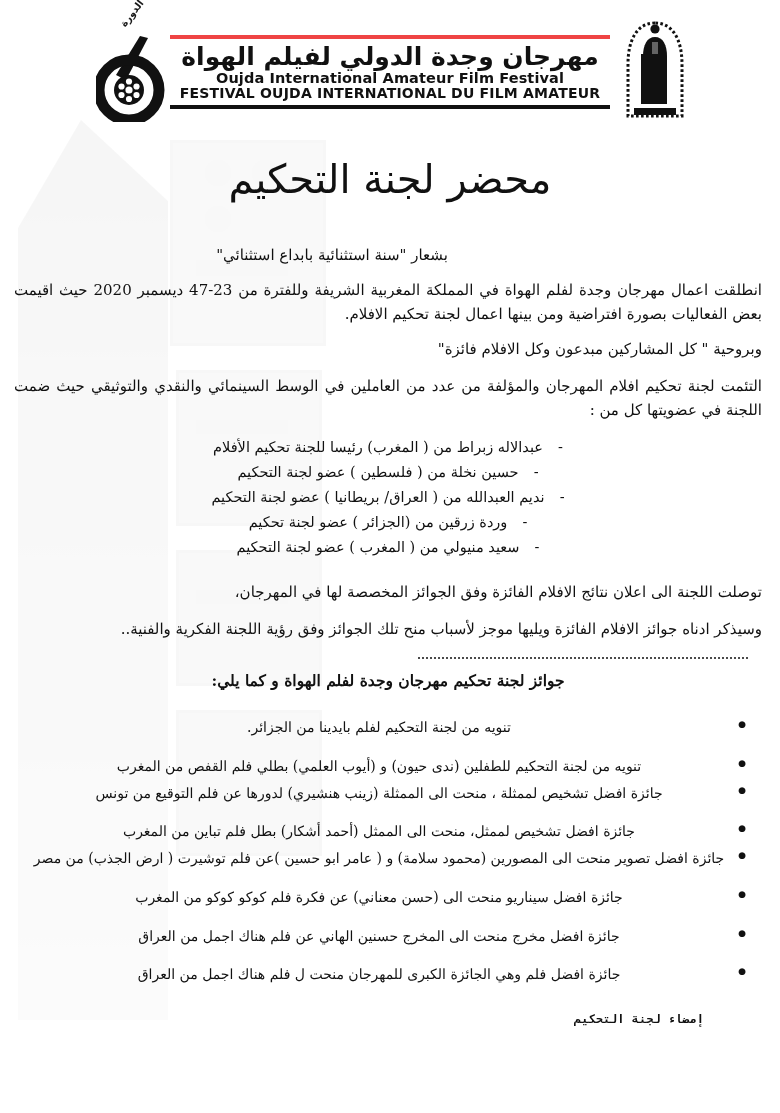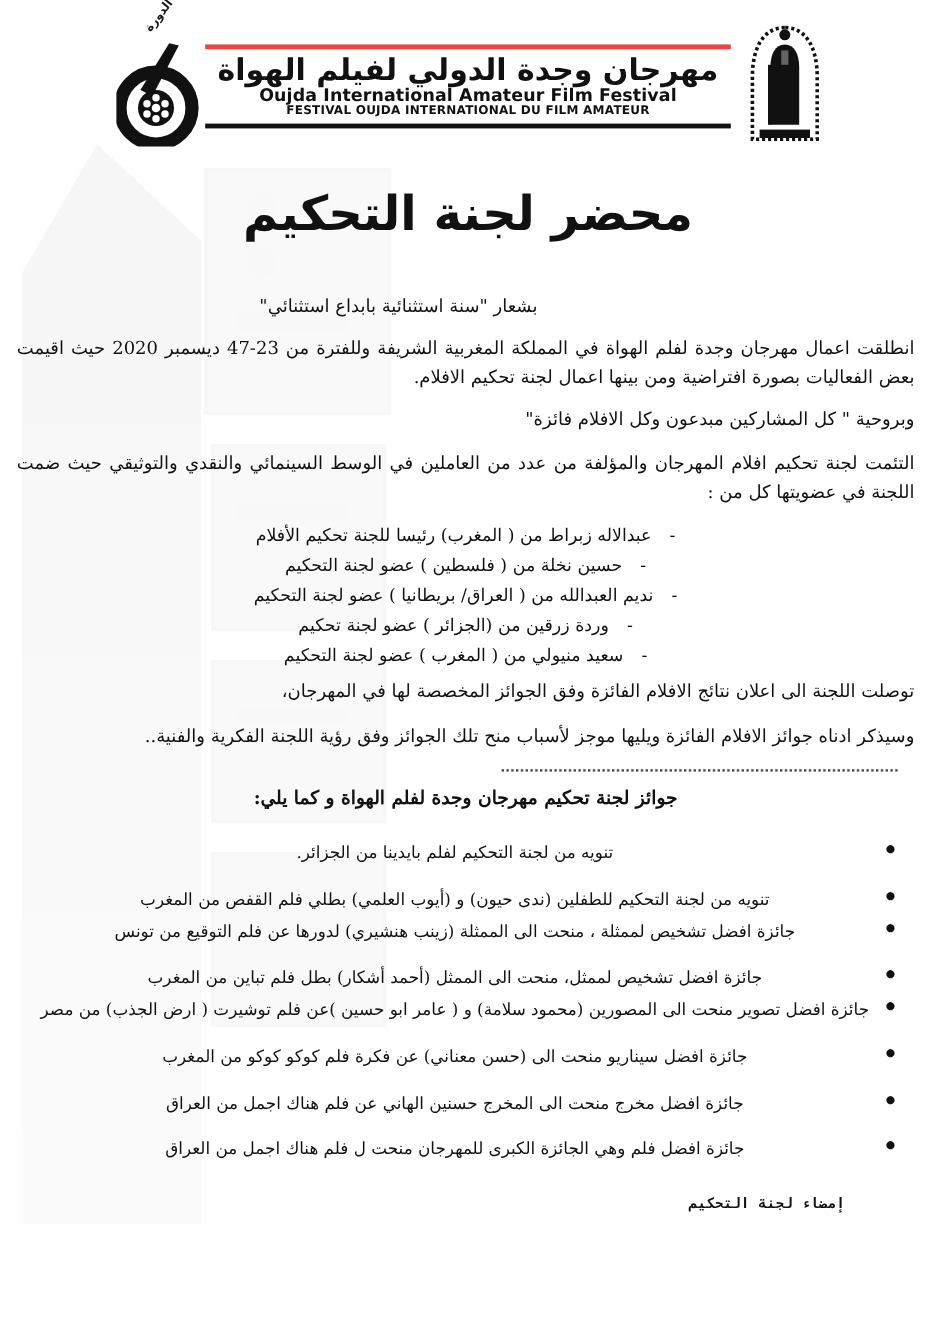--- a/index.html
+++ b/index.html
@@ -127,38 +127,38 @@
     white-space: nowrap;
   }
   .t-en {
     font-size: 14.5px;
     font-weight: bold;
     letter-spacing: 0.1px;
     margin: 1px 0 1px 0;
     white-space: nowrap;
   }
   .t-fr {
-    font-size: 10px;
+    font-size: 14px;
     font-weight: bold;
     letter-spacing: 0.2px;
     margin: 1px 0 5px 0;
     white-space: nowrap;
   }
   .logo-figure-wrap {
     width: 66px;
     height: 104px;
     flex: 0 0 auto;
     margin-left: 12px;
   }
 
   
   .doc-title {
     text-align: center;
     font-size: 40px;
-    font-weight: bold;
+    font-weight: normal;
     direction: rtl;
     margin: 28px 0 0 0;
     letter-spacing: 0px;
     font-family: "DejaVu Sans", "Liberation Sans", sans-serif;
   }
 
   
   .body-area {
     direction: rtl;
     padding: 0 18px 0 14px;
@@ -186,21 +186,21 @@
   p.motto {
     margin: 0 0 16px 0;
     font-size: 15px;
     text-align: right;
     font-family: "DejaVu Serif", "Liberation Serif", serif;
   }
 
   
   ul.members {
     list-style: none;
-    margin: 6px 0 4px 0;
+    margin: 6px 0 20px 0;
     padding: 0;
     direction: rtl;
   }
   ul.members li {
     font-size: 14.5px;
     line-height: 1.72;
     font-family: "DejaVu Serif", "Liberation Serif", serif;
     text-align: center;
     position: relative;
     padding-right: 0;

